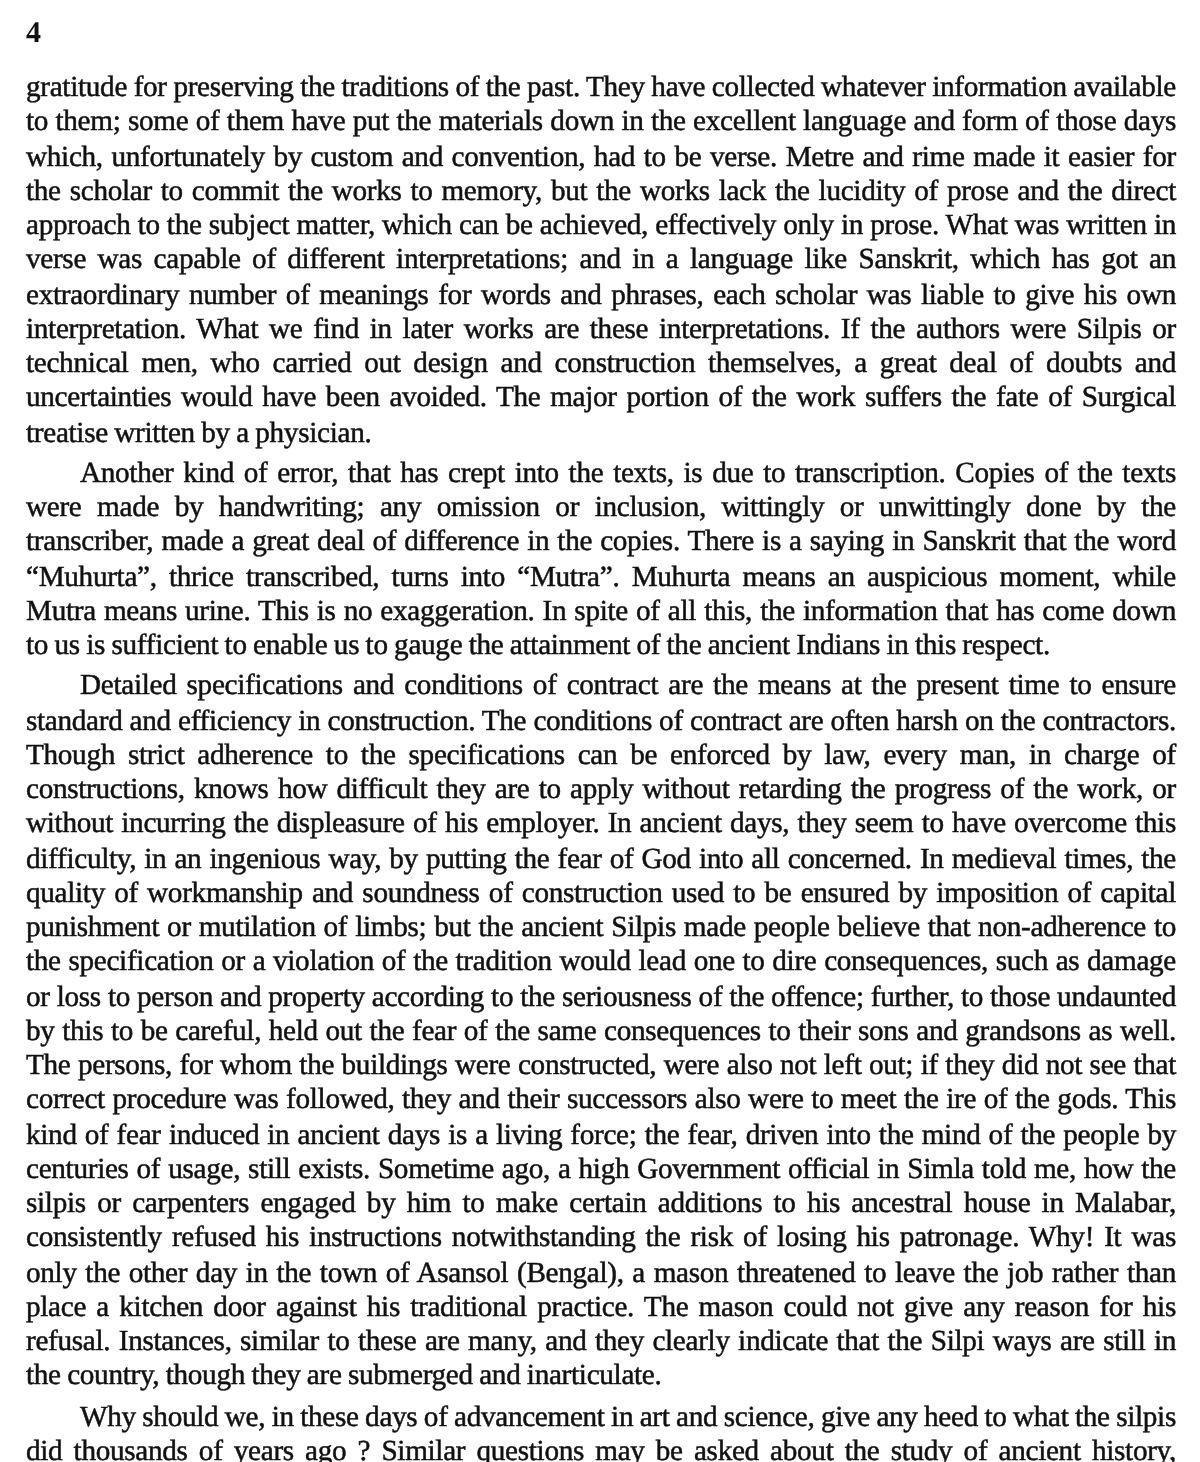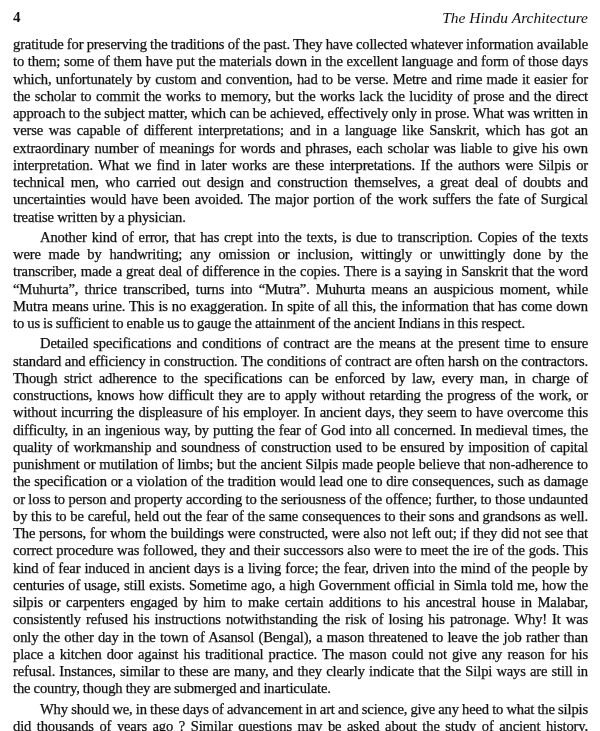--- a/index.html
+++ b/index.html
@@ -26,21 +26,20 @@
   }
   .para.indent { text-indent: 27px; }
   .para.last { text-align-last: justify; }
 </style>
 </head>
 <body>
 
 <div class="page">
   <div class="header">
     <span class="page-number">4</span>
-    <span class="running-title">The Hindu Architecture</span>
   </div>
   <div class="body">
     <p class="para">gratitude for preserving the traditions of the past. They have collected whatever information available to them; some of them have put the materials down in the excellent language and form of those days which, unfortunately by custom and convention, had to be verse. Metre and rime made it easier for the scholar to commit the works to memory, but the works lack the lucidity of prose and the direct approach to the subject matter, which can be achieved, effectively only in prose. What was written in verse was capable of different interpretations; and in a language like Sanskrit, which has got an extraordinary number of meanings for words and phrases, each scholar was liable to give his own interpretation. What we find in later works are these interpretations. If the authors were Silpis or technical men, who carried out design and construction themselves, a great deal of doubts and uncertainties would have been avoided. The major portion of the work suffers the fate of Surgical treatise written by a physician.</p>
     <p class="para indent">Another kind of error, that has crept into the texts, is due to transcription. Copies of the texts were made by handwriting; any omission or inclusion, wittingly or unwittingly done by the transcriber, made a great deal of difference in the copies. There is a saying in Sanskrit that the word “Muhurta”, thrice transcribed, turns into “Mutra”. Muhurta means an auspicious moment, while Mutra means urine. This is no exaggeration. In spite of all this, the information that has come down to us is sufficient to enable us to gauge the attainment of the ancient Indians in this respect.</p>
     <p class="para indent">Detailed specifications and conditions of contract are the means at the present time to ensure standard and efficiency in construction. The conditions of contract are often harsh on the contractors. Though strict adherence to the specifications can be enforced by law, every man, in charge of constructions, knows how difficult they are to apply without retarding the progress of the work, or without incurring the displeasure of his employer. In ancient days, they seem to have overcome this difficulty, in an ingenious way, by putting the fear of God into all concerned. In medieval times, the quality of workmanship and soundness of construction used to be ensured by imposition of capital punishment or mutilation of limbs; but the ancient Silpis made people believe that non-adherence to the specification or a violation of the tradition would lead one to dire consequences, such as damage or loss to person and property according to the seriousness of the offence; further, to those undaunted by this to be careful, held out the fear of the same consequences to their sons and grandsons as well. The persons, for whom the buildings were constructed, were also not left out; if they did not see that correct procedure was followed, they and their successors also were to meet the ire of the gods. This kind of fear induced in ancient days is a living force; the fear, driven into the mind of the people by centuries of usage, still exists. Sometime ago, a high Government official in Simla told me, how the silpis or carpenters engaged by him to make certain additions to his ancestral house in Malabar, consistently refused his instructions notwithstanding the risk of losing his patronage. Why! It was only the other day in the town of Asansol (Bengal), a mason threatened to leave the job rather than place a kitchen door against his traditional practice. The mason could not give any reason for his refusal. Instances, similar to these are many, and they clearly indicate that the Silpi ways are still in the country, though they are submerged and inarticulate.</p>
     <p class="para indent last">Why should we, in these days of advancement in art and science, give any heed to what the silpis did thousands of years ago ? Similar questions may be asked about the study of ancient history, anthropology, and classical languages. Whatever contribution has been made by our ancestors towards human progress, cannot but have its influence on our present state and future development. The Silpis appear to have been pioneers in the fields of art and science; their contribution stands high in the fields of mathematics and astronomy; in art and architecture too, though our taste may differ from theirs, they made gigantic strides, and made every attempt to reduce them to sciences. Their attempt to do so is what is proclaimed on every</p>
   </div>
 </div>
 
 </body></html>

